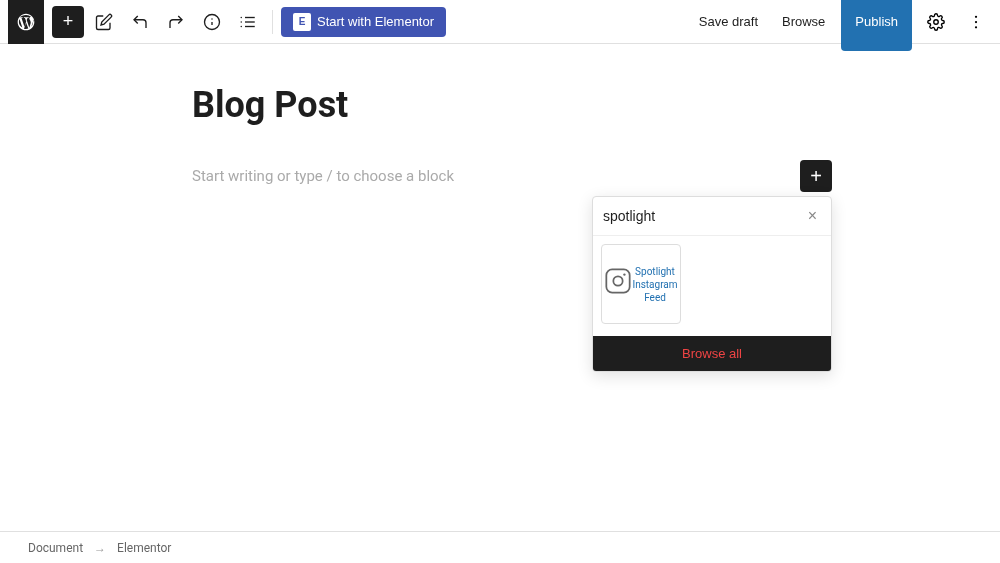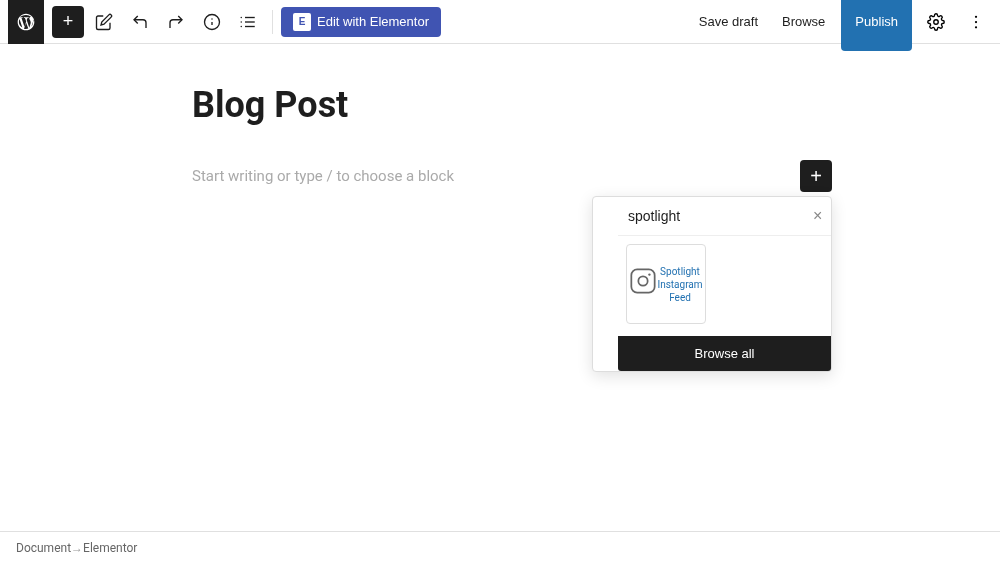--- a/index.html
+++ b/index.html
@@ -65,21 +65,21 @@
     .add-block-btn {
       width: 32px; height: 32px; background: #1e1e1e; color: white; border: none;
       border-radius: 4px; font-size: 20px; cursor: pointer; display: flex; align-items: center; justify-content: center;
       flex-shrink: 0;
     }
 
     
     .block-search-popup {
       position: absolute; top: 40px; right: 0; width: 240px;
       background: white; border: 1px solid #ddd; border-radius: 4px;
-      box-shadow: 0 4px 16px rgba(0,0,0,0.12); z-index: 100; padding-left: 25px;
+      box-shadow: 0 4px 16px rgba(0,0,0,0.12); z-index: 100;
     }
     .search-input-row {
       display: flex; align-items: center; padding: 8px 10px; border-bottom: 1px solid #eee;
     }
     .search-input {
       flex: 1; border: none; outline: none; font-size: 14px; color: #1e1e1e; background: transparent;
     }
     .clear-search-btn {
       background: none; border: none; cursor: pointer; color: #888; font-size: 16px; padding: 2px 4px;
     }
@@ -89,29 +89,29 @@
       width: 80px; height: 80px; border: 1px solid #ddd; border-radius: 4px;
       cursor: pointer; padding: 8px;
     }
     .block-icon {
       width: 36px; height: 36px; display: flex; align-items: center; justify-content: center; margin-bottom: 6px;
     }
     .block-label {
       font-size: 10px; text-align: center; color: #2271b1; line-height: 1.3;
     }
     .browse-all-btn {
-      width: 100%; background: #1e1e1e; color: #ffffff; border: none;
+      width: 100%; background: #1e1e1e; color: #ef4444; border: none;
       padding: 10px; font-size: 13px; cursor: pointer; 
       border-bottom-left-radius: 3px; border-bottom-right-radius: 3px;
     }
 
     
     .bottom-bar {
       height: 32px; border-top: 1px solid #e0e0e0; display: flex; align-items: center;
-      padding: 0 16px; font-size: 12px; color: #666; gap: 0; flex-shrink: 0;
+      padding: 0 28px; font-size: 12px; color: #666; gap: 11px; flex-shrink: 0;
     }
     .breadcrumb-sep { color: #999; }
   </style>
 </head>
 <body>
 
 <div class="toolbar">
   <div class="wp-logo">
     <svg viewBox="0 0 24 24">
       <path d="M12 2C6.477 2 2 6.477 2 12s4.477 10 10 10 10-4.477 10-10S17.523 2 12 2zM3.5 12c0-1.232.256-2.405.712-3.469L7.6 18.73C5.227 17.418 3.5 14.9 3.5 12zm8.5 8.5c-.834 0-1.637-.12-2.395-.34l2.543-7.388 2.604 7.13a8.516 8.516 0 01-2.752.598zM13.84 7.19c.578-.03 1.1-.09 1.1-.09.518-.062.457-.822-.061-.792 0 0-1.555.122-2.56.122-.944 0-2.529-.122-2.529-.122-.519-.03-.58.761-.061.791 0 0 .491.061 1.008.09l1.498 4.105-2.104 6.31-3.502-10.415c.578-.03 1.1-.09 1.1-.09.518-.062.457-.822-.061-.792 0 0-1.555.122-2.56.122-.18 0-.393-.005-.618-.012C5.92 4.79 8.79 3.5 12 3.5c2.407 0 4.601.92 6.245 2.424a10.6 10.6 0 00-.707-.023c-.944 0-1.613.822-1.613 1.704 0 .792.457 1.461.944 2.253.366.64.792 1.461.792 2.648 0 .822-.316 1.776-.731 3.103l-.957 3.198-3.133-9.317zm4.65 10.084l2.553-7.378c.476-1.189.635-2.141.635-2.987 0-.307-.02-.592-.056-.86A8.499 8.499 0 0120.5 12c0 2.677-1.237 5.067-3.01 6.274z"></path>
@@ -156,21 +156,21 @@
         <line x1="3" y1="18" x2="3.01" y2="18" stroke-width="2" stroke-linecap="round"></line>
       </svg>
   </button>
 
   <div class="toolbar-separator"></div>
 
   <button class="elementor-btn">
     <div class="elementor-icon">
       <span>E</span>
     </div>
-    <span>Edit with Elementor</span>
+    <span>Start with Elementor</span>
   </button>
 
   <div class="toolbar-spacer"></div>
 
   <div class="toolbar-right">
     <button class="save-draft-btn">Save draft</button>
     <button class="preview-btn">Browse</button>
     <button class="publish-btn">Publish</button>
     <button class="settings-btn">
       <svg width="18" height="18" viewBox="0 0 24 24" fill="none" stroke="currentColor" stroke-width="1.8">

